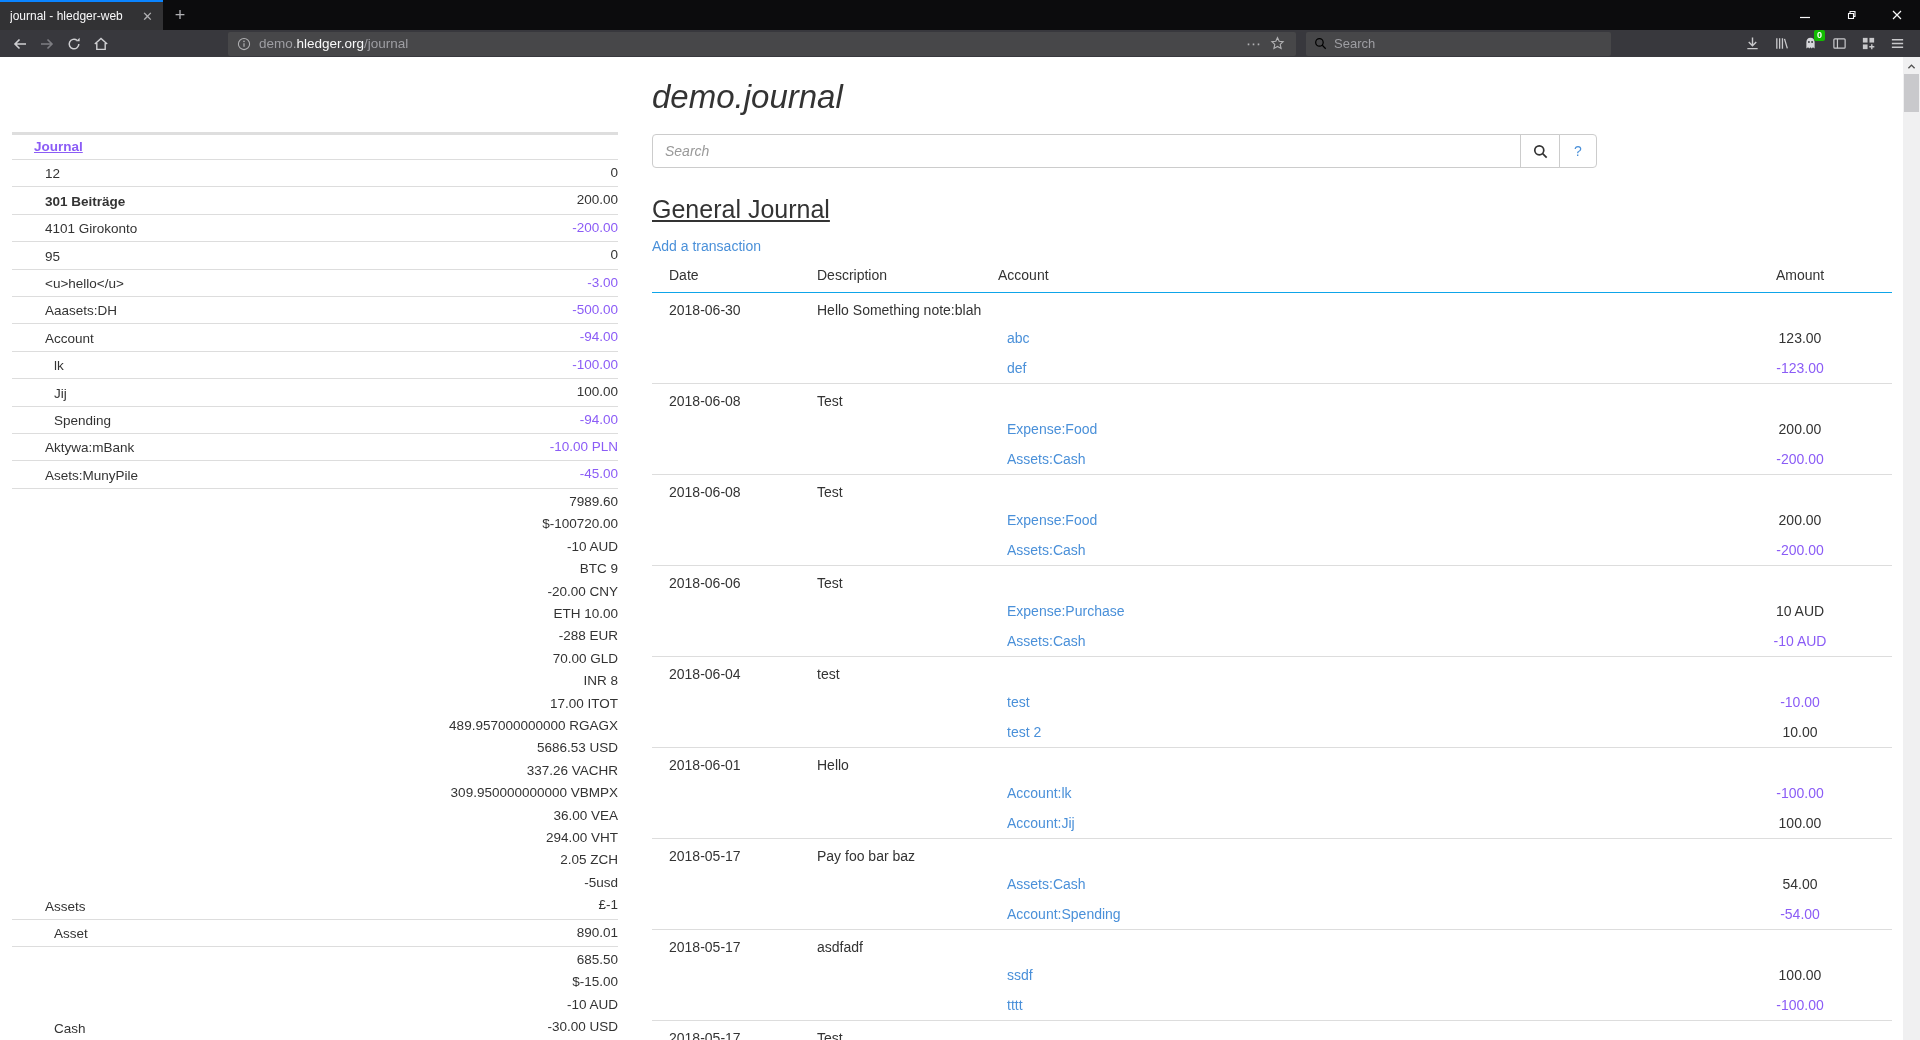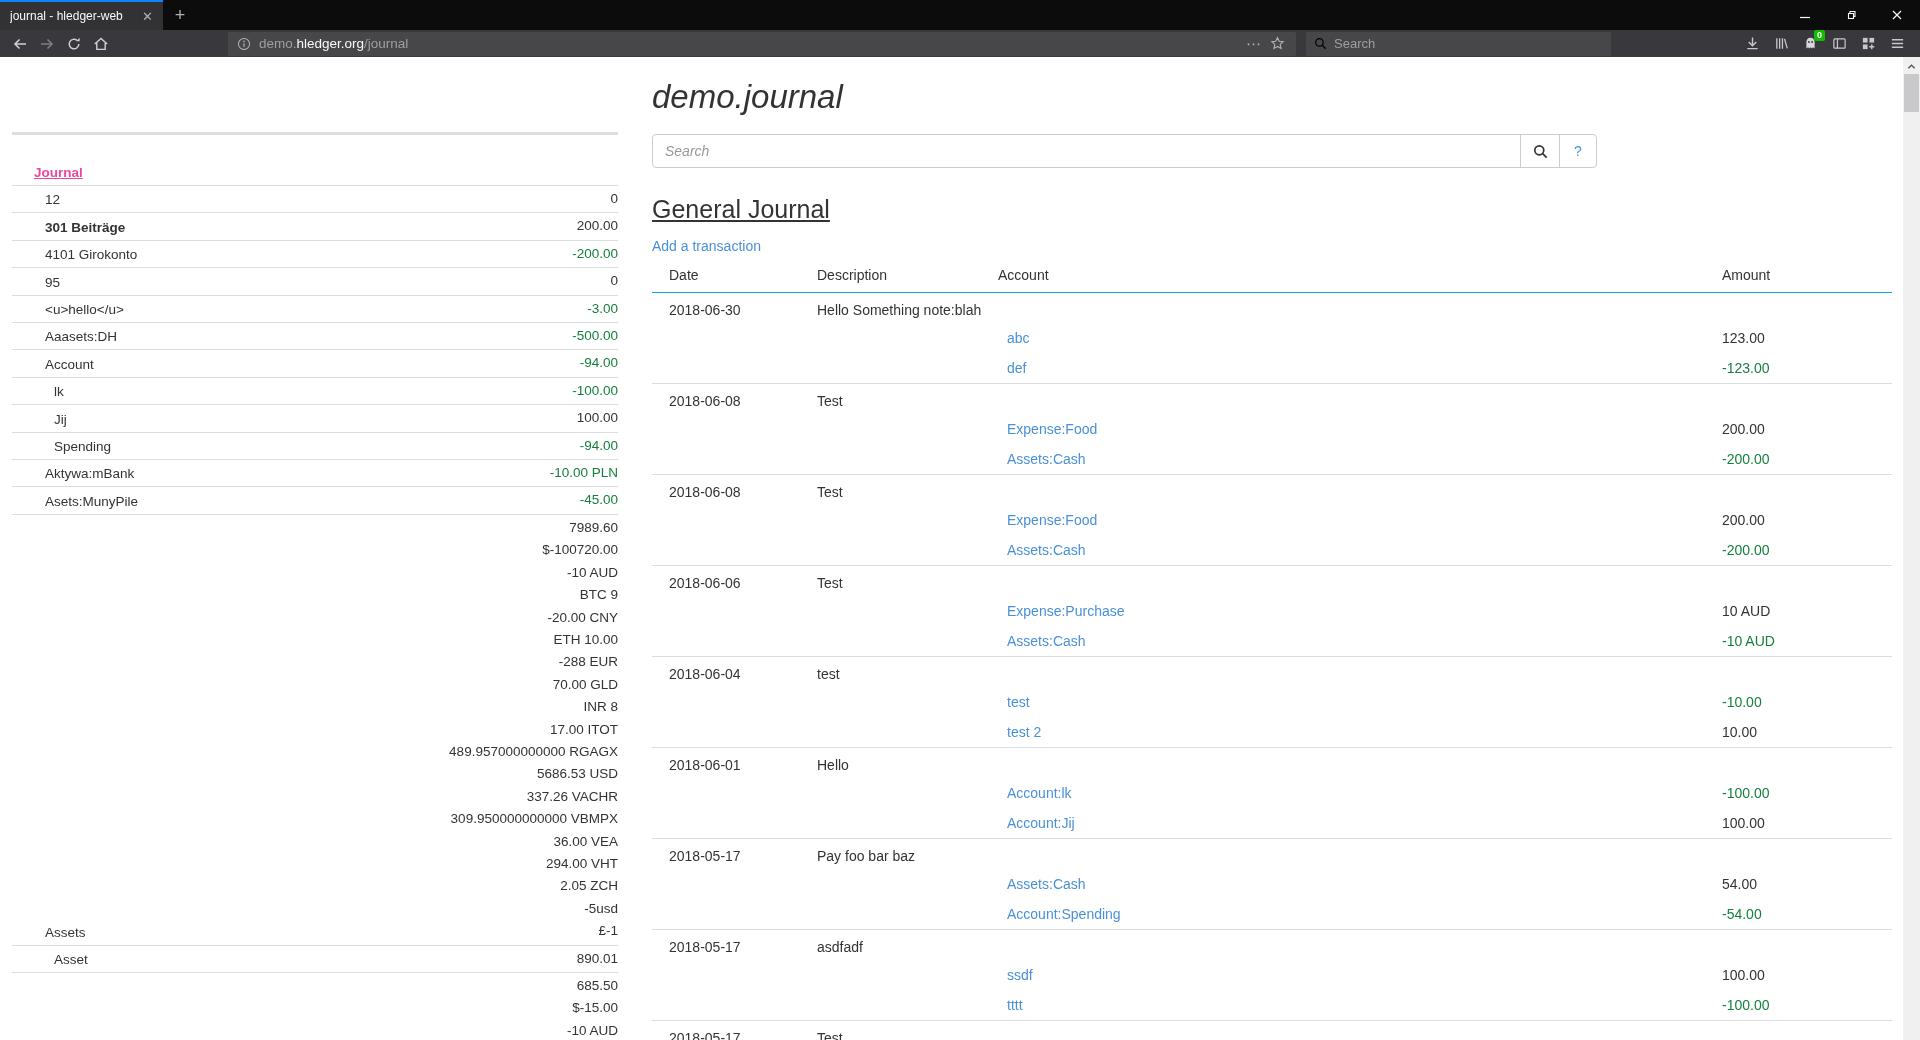--- a/index.html
+++ b/index.html
@@ -32,42 +32,42 @@
   .badge{position:absolute;top:-2px;right:0;background:#12bc00;color:#fff;font-size:9px;font-weight:bold;
     line-height:11px;padding:0 3px;border-radius:2px;}
   
   .content{position:absolute;top:57px;left:0;right:0;bottom:0;background:#fff;color:#333;}
   .scrollbar{position:absolute;top:0;right:0;width:17px;bottom:0;background:#f0f0f1;}
   .sb-up{position:absolute;top:2px;left:0;width:17px;height:14px;display:flex;align-items:center;justify-content:center;color:#505050;}
   .sb-thumb{position:absolute;top:17px;left:1px;width:15px;height:38px;background:#c9c9cc;}
   
   .sidebar{position:absolute;left:12px;top:75px;width:606px;font-size:13.5px;border-top:3px solid #dedede;}
   .side-row{display:flex;align-items:flex-end;border-bottom:1px solid #ddd;padding:2px 0;}
-  .side-head{font-weight:bold;color:#ec4899;padding-left:22px;line-height:20px;margin-top:26px;}
+  .side-head{font-weight:bold;color:#8b5cf6;padding-left:22px;line-height:20px;}
   .acct-name{color:#333;text-decoration:none;line-height:20px;white-space:nowrap;}
   .acct-amts{margin-left:auto;text-align:right;line-height:22.4px;}
   .amt{color:#333;}
-  .neg{color:#15803d;}
+  .neg{color:#8b5cf6;}
   
   .main{position:absolute;left:652px;top:0;width:1240px;}
   .main h1{font-size:33px;font-weight:400;color:#333;margin:21px 0 0 0;line-height:38px;font-style:italic;}
   .search-group{display:flex;width:945px;height:34px;margin-top:18px;}
   .search-group input{flex:1;border:1px solid #ccc;border-radius:4px 0 0 4px;padding:0 12px;
     font-size:14px;font-family:"Liberation Sans",sans-serif;color:#555;outline:none;box-sizing:border-box;}
   .search-group input::placeholder{color:#999;font-style:italic;}
   .sg-btn{width:40px;background:#fff;border:1px solid #ccc;margin-left:-1px;display:flex;
     align-items:center;justify-content:center;box-sizing:border-box;cursor:pointer;}
   .sg-btn.help{width:38px;color:#4a90d9;font-size:14px;border-radius:0 4px 4px 0;
     font-family:"Liberation Sans",sans-serif;}
   .main h2{font-size:25px;font-weight:400;color:#333;margin:26px 0 0 0;line-height:30px;text-decoration:underline;}
   .add-link{display:inline-block;margin-top:14px;color:#4a90d9;font-size:14px;text-decoration:none;}
   table.journal{width:100%;border-collapse:collapse;font-size:14px;margin-top:6px;table-layout:fixed;}
   table.journal th{text-align:left;font-weight:normal;color:#333;padding:6px 8px 9px 0;border-bottom:1px solid #0ea5e9;}
   table.journal th:first-child{padding-left:17px;}
-  table.journal th.r, table.journal td.r{text-align:left;padding-right:14px;}
+  table.journal th.r, table.journal td.r{text-align:center;padding-right:14px;}
   table.journal td{padding:5px 8px 5px 0;line-height:20px;vertical-align:top;}
   table.journal td:first-child{padding-left:17px;}
   tbody.txn{border-top:1px solid #ddd;}
   tbody.txn:first-of-type{border-top:none;}
   tbody.txn tr.head td{padding-top:7px;padding-bottom:3px;}
   .post-link{color:#4a90d9;text-decoration:none;margin-left:9px;}
 </style>
 </head>
 <body>
 

